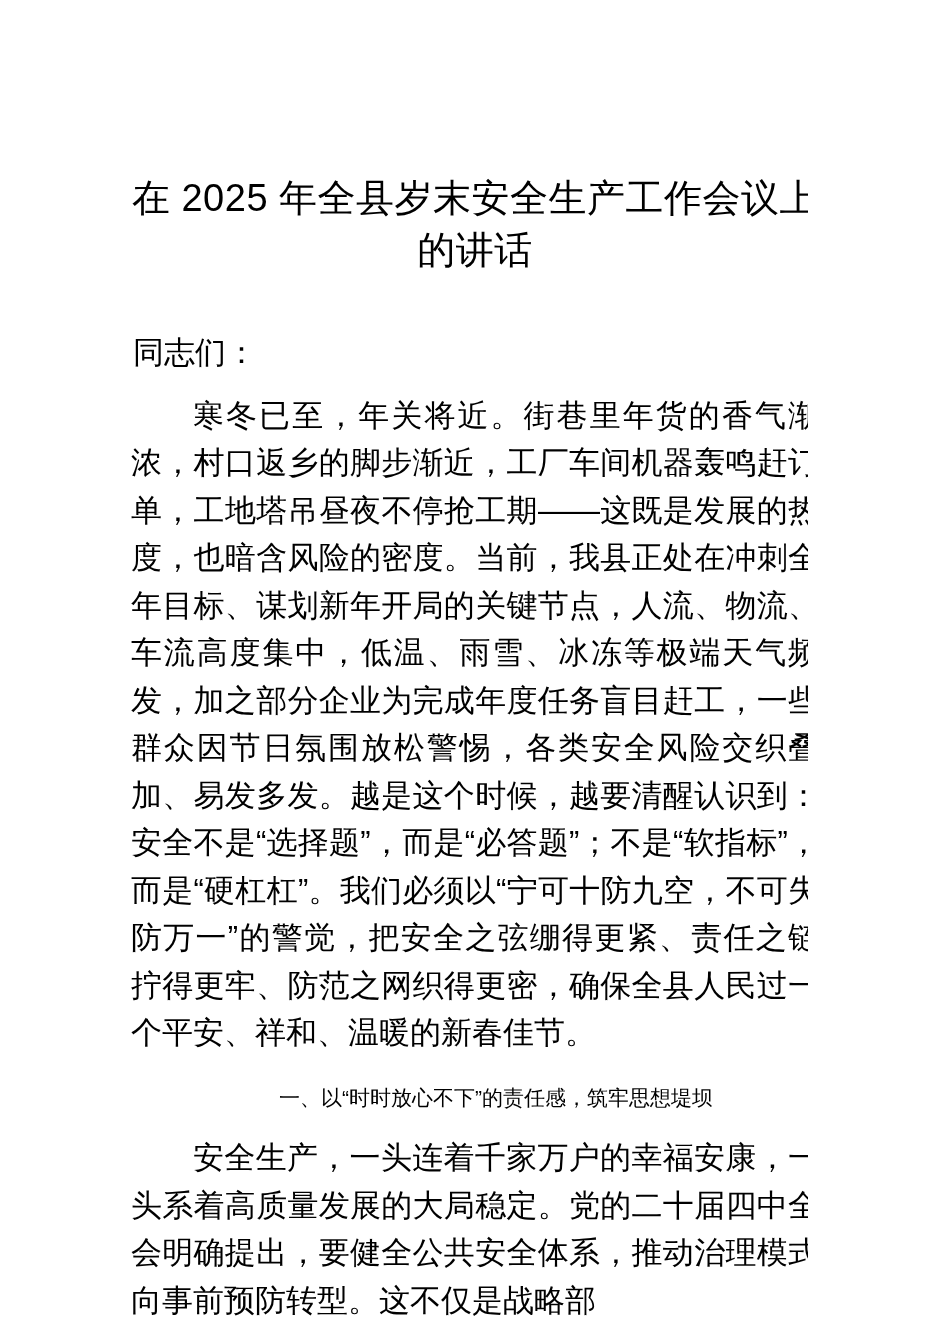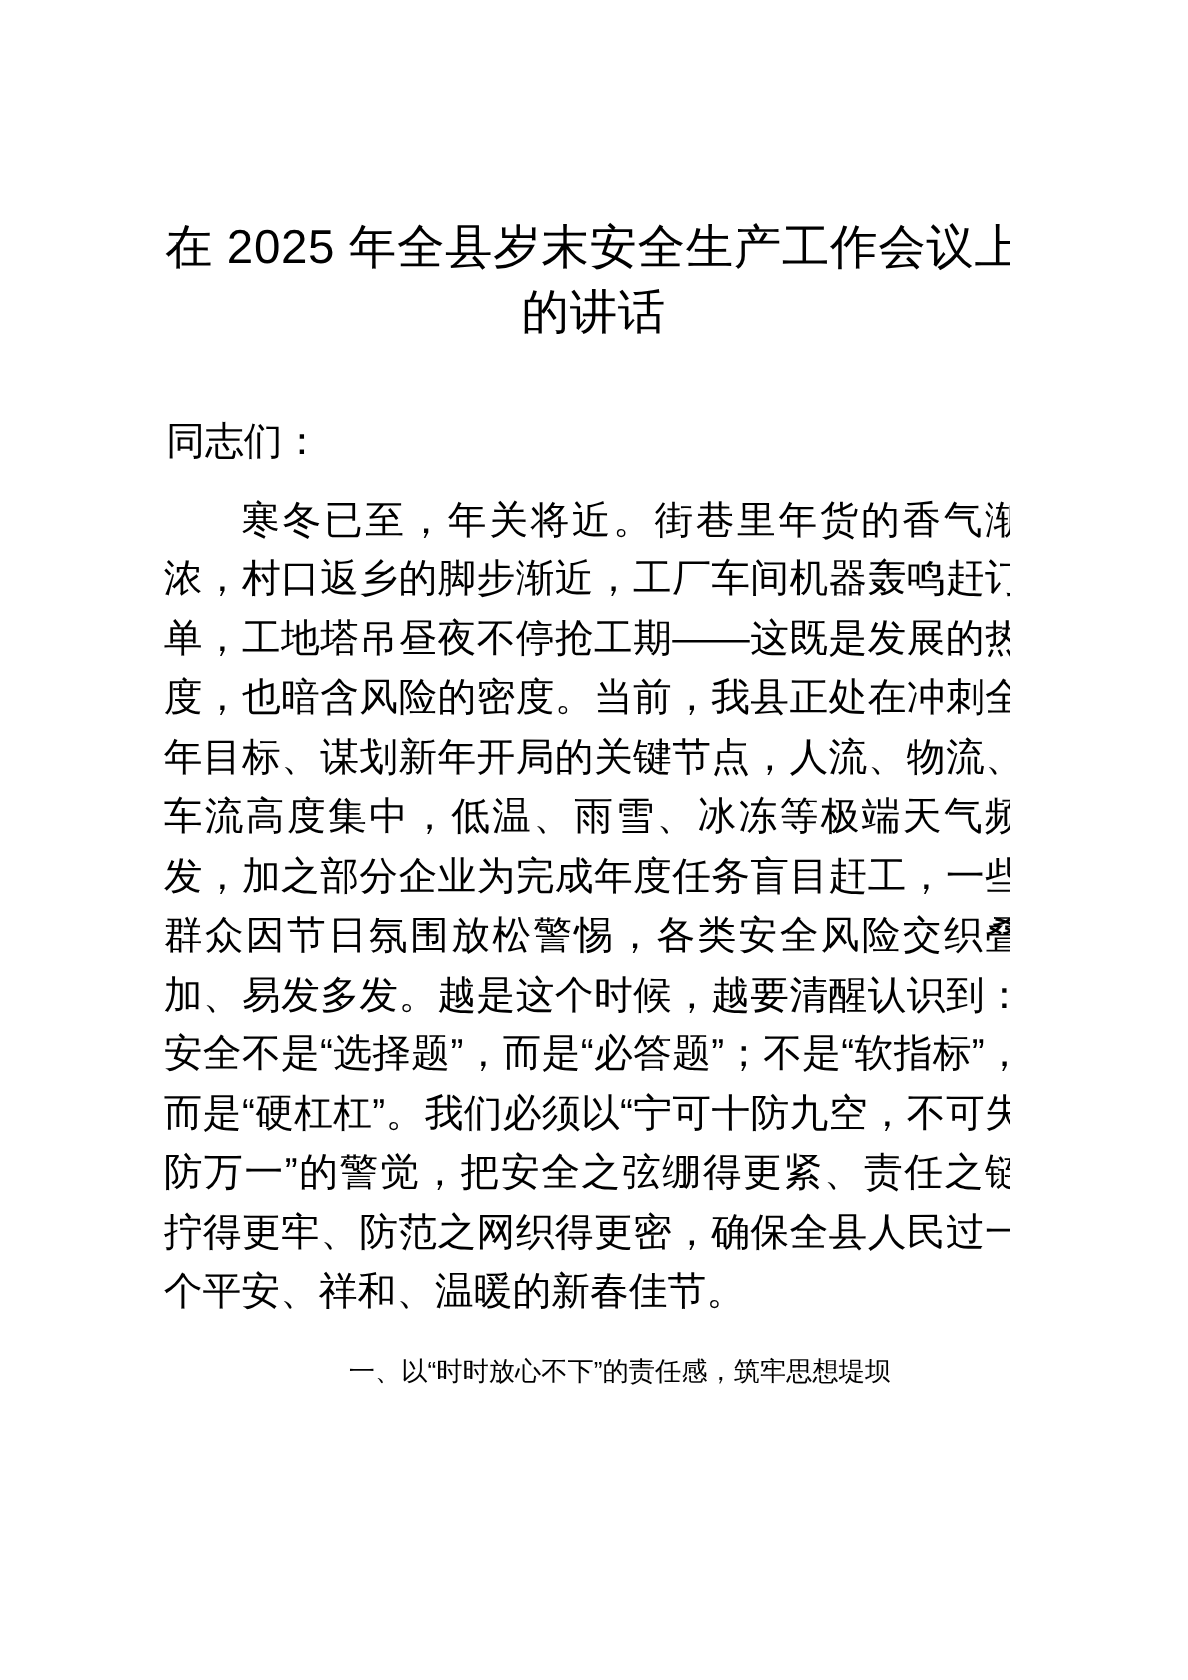--- a/index.html
+++ b/index.html
@@ -74,15 +74,16 @@
     <h1 class="doc-title">在 2025 年全县岁末安全生产工作会议上的讲话</h1>
 
     <p class="salutation">同志们：</p>
 
     <p class="body-para">寒冬已至，年关将近。街巷里年货的香气渐浓，村口返乡的脚步渐近，工厂车间机器轰鸣赶订单，工地塔吊昼夜不停抢工期——这既是发展的热度，也暗含风险的密度。当前，我县正处在冲刺全年目标、谋划新年开局的关键节点，人流、物流、车流高度集中，低温、雨雪、冰冻等极端天气频发，加之部分企业为完成年度任务盲目赶工，一些群众因节日氛围放松警惕，各类安全风险交织叠加、易发多发。越是这个时候，越要清醒认识到：安全不是“选择题”，而是“必答题”；不是“软指标”，而是“硬杠杠”。我们必须以“宁可十防九空，不可失防万一”的警觉，把安全之弦绷得更紧、责任之链拧得更牢、防范之网织得更密，确保全县人民过一个平安、祥和、温暖的新春佳节。</p>
 
     <div class="spacer-sm"></div>
 
     <h2 class="section-heading">一、以“时时放心不下”的责任感，筑牢思想堤坝</h2>
 
+    <p class="body-para">安全生产，一头连着千家万户的幸福安康，一头系着高质量发展的大局稳定。党的二十届四中全会明确提出，要健全公共安全体系，推动治理模式向事前预防转型。这不仅是战略部</p>
 
   </div>
 </div>
 
 </body></html>

